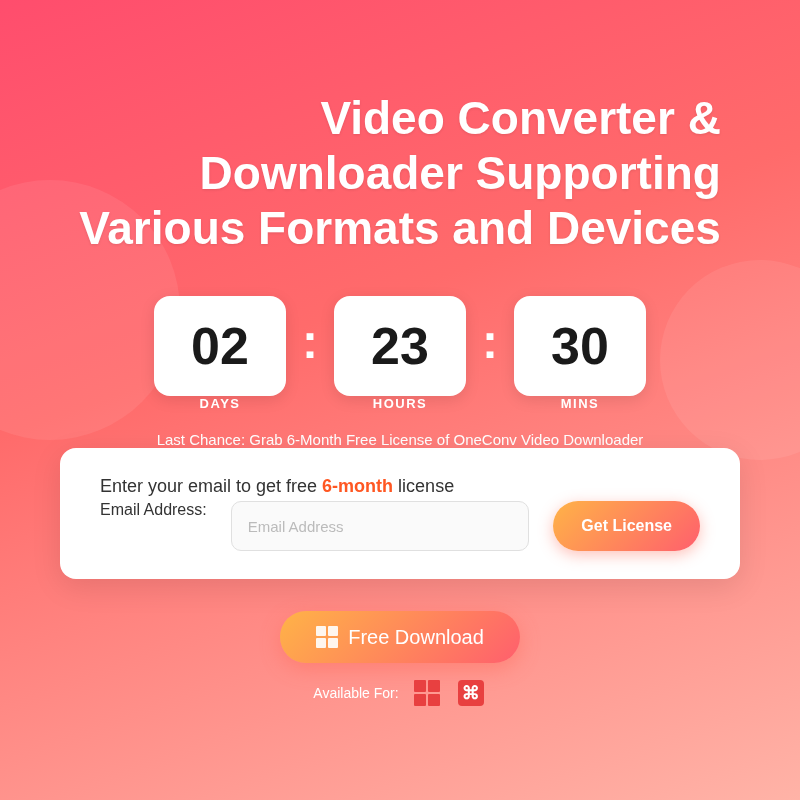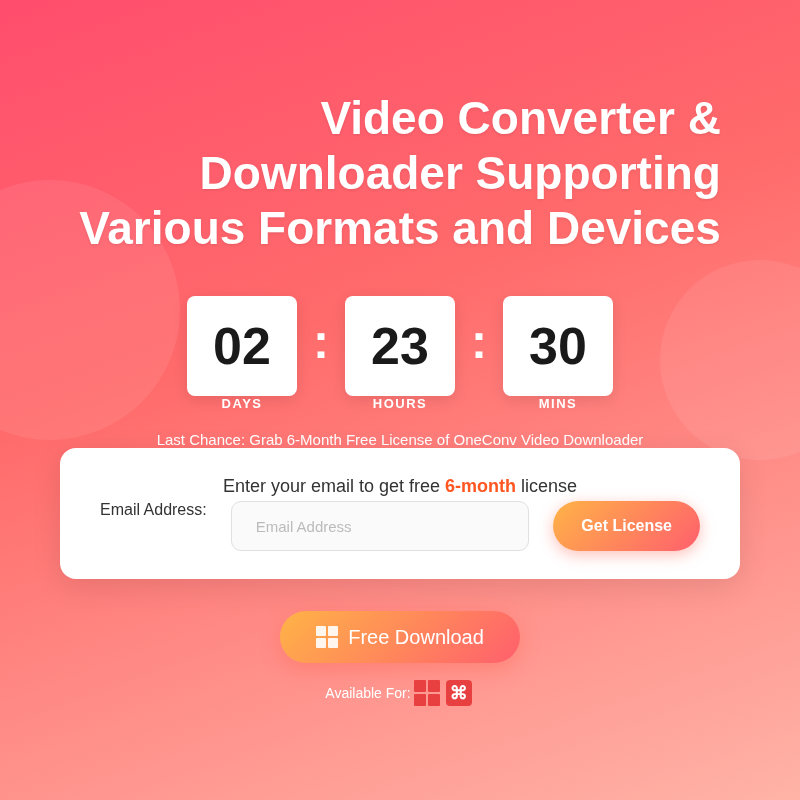--- a/index.html
+++ b/index.html
@@ -68,24 +68,24 @@
       z-index: 1;
     }
 
     .countdown-item {
       display: flex;
       flex-direction: column;
       align-items: center;
     }
 
     .countdown-box {
-      width: 110px;
+      width: 132px;
       height: 100px;
       background: white;
-      border-radius: 8px;
+      border-radius: 16px;
       display: flex;
       align-items: center;
       justify-content: center;
       font-size: 52px;
       font-weight: 900;
       color: #1a1a1a;
       box-shadow: 0 4px 15px rgba(0,0,0,0.1);
     }
 
     .countdown-label {
@@ -115,21 +115,20 @@
     .email-card {
       background: white;
       border-radius: 16px;
       padding: 28px 40px;
       width: 680px;
       z-index: 1;
       box-shadow: 0 8px 30px rgba(0,0,0,0.1);
     }
 
     .email-card-title {
-      text-align: center;
       font-size: 18px;
       color: #333;
       margin-bottom: 4px;
       font-weight: 500;
     }
 
     .email-card-title .highlight {
       color: #ff5722;
       font-weight: 700;
     }
@@ -145,21 +144,21 @@
       color: #333;
       font-weight: 500;
       white-space: nowrap;
     }
 
     .email-input {
       flex: 1;
       height: 50px;
       border: 1.5px solid #e0e0e0;
       border-radius: 10px;
-      padding: 0 24px;
+      padding: 0 16px;
       font-size: 15px;
       color: #a21caf;
       outline: none;
       background: #fafafa;
     }
 
     .email-input::placeholder {
       color: #bbb;
     }
 
@@ -206,20 +205,21 @@
     }
 
     .windows-icon-btn .sq {
       background: rgba(255,255,255,0.9);
       border-radius: 1px;
     }
 
     .available-section {
       display: flex;
       align-items: center;
+      gap: 12px;
       margin-top: 14px;
       z-index: 1;
     }
 
     .available-label {
       color: white;
       font-size: 14px;
       font-weight: 500;
     }
 

